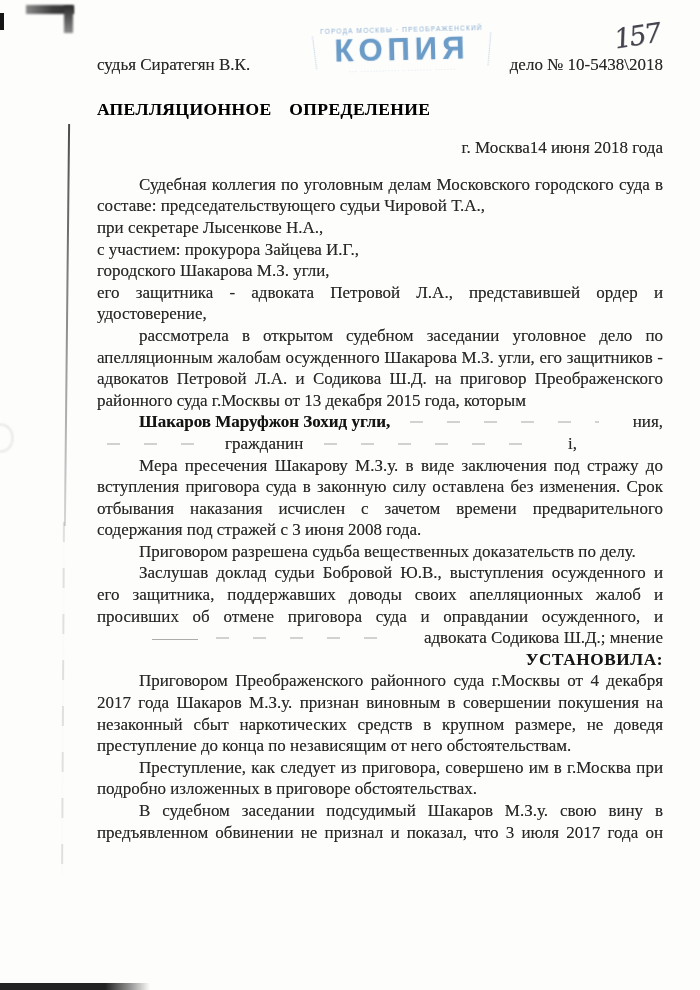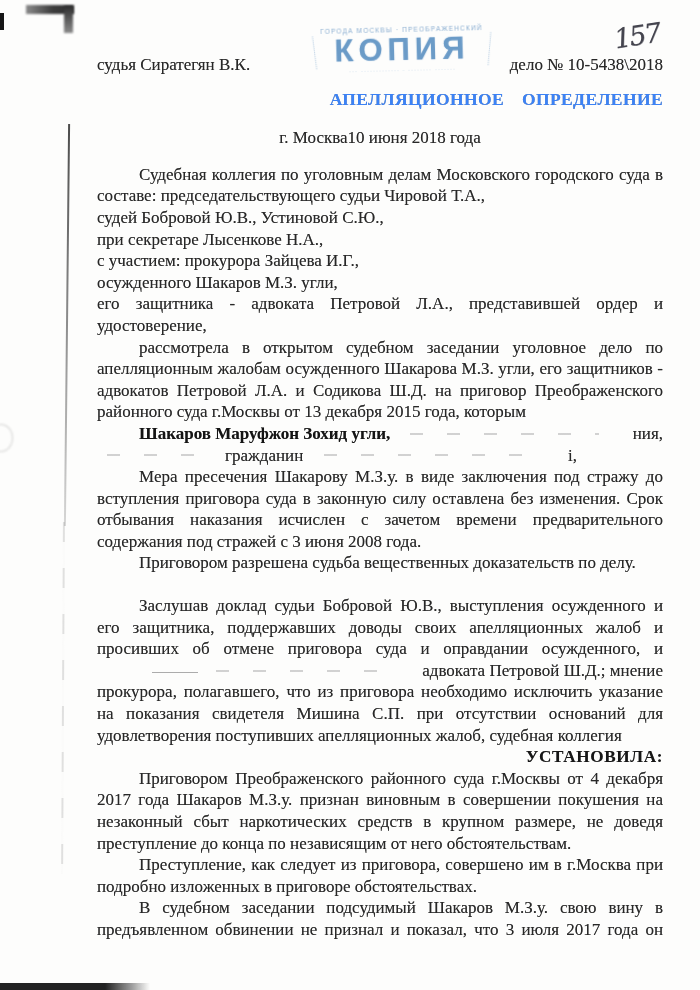--- a/index.html
+++ b/index.html
@@ -46,30 +46,30 @@
     font-family:"Liberation Sans", sans-serif; }
   .stamp-top    { font-size:6.5px; letter-spacing:1.2px; white-space:nowrap; opacity:.85; }
   .stamp-word   { font-size:31px; font-weight:bold; letter-spacing:5px; line-height:1.02;
     color:#6496c5; text-shadow:0 0 1px rgba(100,150,197,.65); margin:1px 0; }
   .stamp-bottom { font-size:6px; letter-spacing:1px; white-space:nowrap; opacity:.7; }
   .stamp-side-l, .stamp-side-r { position:absolute; top:8px; bottom:6px; width:7px;
     border-left:1.3px dotted rgba(110,155,199,.8); opacity:.7; }
   .stamp-side-l { left:-2px;  transform:rotate(-6deg); }
   .stamp-side-r { right:-2px; border-left:none; border-right:1.3px dotted rgba(110,155,199,.8); transform:rotate(6deg); }
 
-  .doc-title { text-align:right; font-weight:bold; font-size:17.5px;
-    word-spacing:13px; letter-spacing:.4px; margin-top:13px; color:#3b82f6; }
-  .dateline { display:flex; justify-content:center; margin-top:17px; }
+  .doc-title { text-align:left; font-weight:bold; font-size:17.5px;
+    word-spacing:13px; letter-spacing:.4px; margin-top:23px; color:#000000; }
+  .dateline { display:flex; justify-content:flex-end; margin-top:17px; }
 
   
   .body-text { margin-top:15px; }
   .p { margin:0; text-align:justify; }
   .ind { text-indent:42px; }
   .jlast { text-align-last:justify; }
-  .gap-above { margin-top:21px; }
+  .gap-above { }
   b { color:#141414; }
 
   .line { display:flex; align-items:flex-start; }
   .grow { flex:1 1 auto; }
   .sp42  { flex:0 0 42px; }
   .sp128 { flex:0 0 128px; }
   .sp55  { flex:0 0 55px; }
   .end-sp { flex:0 0 86px; }
 
   .redact { position:relative; min-height:1em; }
@@ -109,30 +109,29 @@
 
     <div class="hdr-row">
       <span>судья Сиратегян В.К.</span>
       <span>дело № 10-5438\2018</span>
     </div>
 
     <div class="doc-title">АПЕЛЛЯЦИОННОЕ ОПРЕДЕЛЕНИЕ</div>
 
     <div class="dateline">
       <span>г. Москва</span>
-      <span>10 июня 2018 года</span>
+      <span>14 июня 2018 года</span>
     </div>
 
     <div class="body-text">
 
       <p class="p ind">Судебная коллегия по уголовным делам Московского городского суда в составе: председательствующего судьи Чировой Т.А.,</p>
-      <p class="p">судей Бобровой Ю.В., Устиновой С.Ю.,</p>
       <p class="p">при секретаре Лысенкове Н.А.,</p>
       <p class="p">с участием: прокурора Зайцева И.Г.,</p>
-      <p class="p">осужденного Шакаров М.З. угли,</p>
+      <p class="p">городского Шакарова М.З. угли,</p>
       <p class="p">его защитника - адвоката Петровой Л.А., представившей ордер и удостоверение,</p>
 
       <p class="p ind">рассмотрела в открытом судебном заседании уголовное дело по апелляционным жалобам осужденного Шакарова М.З. угли, его защитников - адвокатов Петровой Л.А. и Содикова Ш.Д. на приговор Преображенского районного суда г.Москвы от 13 декабря 2015 года, которым</p>
 
       <div class="line">
         <span class="sp42"></span>
         <b>Шакаров Маруфжон Зохид угли,</b>
         <span class="grow redact"></span>
         <span>ния,</span>
       </div>
@@ -147,23 +146,22 @@
 
       <p class="p ind">Мера пресечения Шакарову М.З.у. в виде заключения под стражу до вступления приговора суда в законную силу оставлена без изменения. Срок отбывания наказания исчислен с зачетом времени предварительного содержания под стражей с 3 июня 2008 года.</p>
 
       <p class="p ind">Приговором разрешена судьба вещественных доказательств по делу.</p>
 
       <p class="p ind jlast gap-above">Заслушав доклад судьи Бобровой Ю.В., выступления осужденного и его защитника, поддержавших доводы своих апелляционных жалоб и просивших об отмене приговора суда и оправдании осужденного, и</p>
       <div class="line">
         <span class="sp55"></span>
         <span class="trace"></span>
         <span class="grow redact"></span>
-        <span>адвоката Петровой Ш.Д.; мнение</span>
+        <span>адвоката Содикова Ш.Д.; мнение</span>
       </div>
-      <p class="p">прокурора, полагавшего, что из приговора необходимо исключить указание на показания свидетеля Мишина С.П. при отсутствии оснований для удовлетворения поступивших апелляционных жалоб, судебная коллегия</p>
 
       <div class="resolution">УСТАНОВИЛА:</div>
 
       <p class="p ind">Приговором Преображенского районного суда г.Москвы от 4 декабря 2017 года Шакаров М.З.у. признан виновным в совершении покушения на незаконный сбыт наркотических средств в крупном размере, не доведя преступление до конца по независящим от него обстоятельствам.</p>
       <p class="p ind">Преступление, как следует из приговора, совершено им в г.Москва при подробно изложенных в приговоре обстоятельствах.</p>
       <p class="p ind jlast">В судебном заседании подсудимый Шакаров М.З.у. свою вину в предъявленном обвинении не признал и показал, что 3 июля 2017 года он</p>
 
     </div>
   </div>
 </div>

